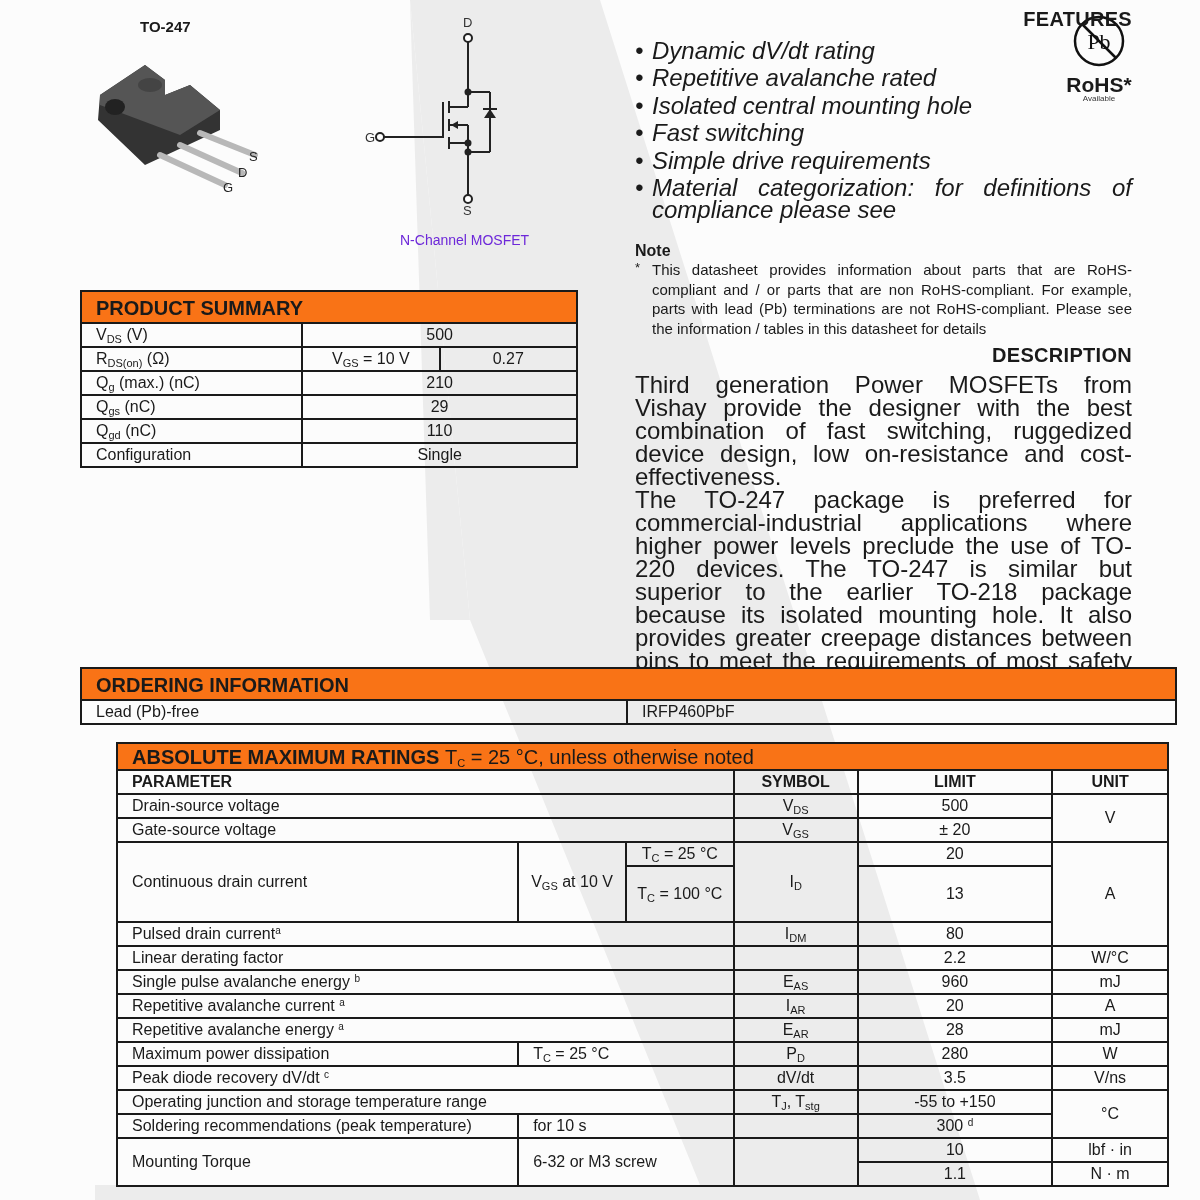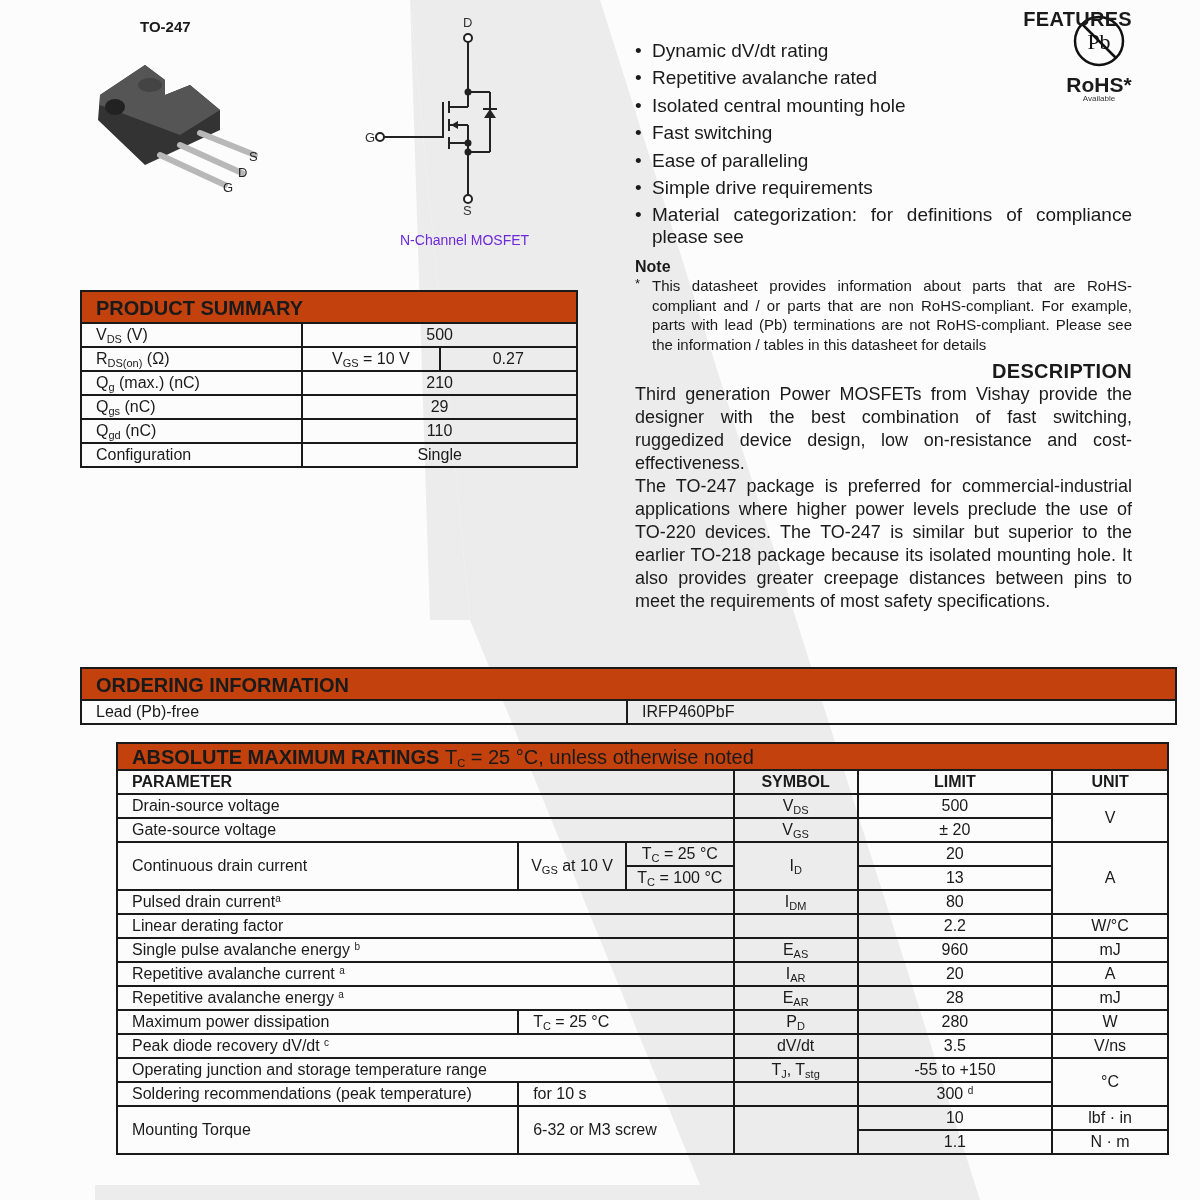--- a/index.html
+++ b/index.html
@@ -6,36 +6,36 @@
   body { width:1200px; height:1200px; position:relative; background:#fcfcfc; overflow:hidden;
          font-family:"Liberation Sans", sans-serif; color:#1a1a1a; }
   #wm { position:absolute; left:0; top:0; width:1200px; height:1200px; z-index:0; }
   .abs { position:absolute; z-index:1; }
   .pkg-title { left:140px; top:18px; font-weight:bold; font-size:15px; }
   .pkg-img { left:90px; top:55px; }
   .schematic { left:365px; top:10px; }
   .schem-caption { left:400px; top:232px; font-size:14px; color:#6d28d9; }
   .features { left:635px; top:8px; width:497px; }
   h2 { margin:0; font-size:20px; font-weight:900; letter-spacing:0.3px;text-align:right; }
-  ul.feat { list-style:none; margin:6px 0 0 0; padding:0; font-size:19px; }
+  ul.feat { list-style:none; margin:6px 0 0 0; padding:0; font-size:24px;font-style:italic; }
   ul.feat li { position:relative; padding-left:17px; line-height:27.4px; text-align:justify; }
   ul.feat li::before { content:"•"; position:absolute; left:0; top:0; }
   ul.feat li.multi { line-height:22px; margin-top:3px; }
-  .note-h { font-weight:bold; font-size:16px; margin-top:10px; }
+  .note-h { font-weight:bold; font-size:16px; margin-top:21px; }
   .note-body { position:relative; padding-left:17px; font-size:15px; line-height:19.5px; text-align:justify; text-align-last:left; }
   .note-body .star { position:absolute; left:0; top:-2px; font-size:13px; }
   .desc-h { margin-top:6px; }
-  .desc { font-size:18px; line-height:23px; text-align:justify; margin-top:0; }
+  .desc { font-size:24px; line-height:23px; text-align:justify; margin-top:6px; }
   .desc p { margin:0; }
   .rohs { left:1060px; top:14px; width:78px; text-align:center; }
   .rohs-txt { font-weight:bold; font-size:21px; line-height:21px; margin-top:2px; }
   .rohs-sub { font-size:8px; line-height:8px; color:#333; }
   table { border-collapse:collapse; position:absolute; z-index:1; font-size:16px; background:transparent; }
   td, th { border:2px solid #1a1a1a; padding:0 14px; height:22px; }
-  th.head { background:#c2410c; text-align:left; font-size:20px; font-weight:900; height:28px; padding:2px 14px 0; }
+  th.head { background:#f97316; text-align:left; font-size:20px; font-weight:900; height:28px; padding:2px 14px 0; }
   th.head .sub { font-weight:normal; font-size:20px; }
   .c { text-align:center; }
   .colh { font-weight:bold; font-size:16px; }
   sub { font-size:11px; vertical-align:-3px; }
   sup { font-size:10px; vertical-align:5px; }
   #ps { left:80px; top:290px; width:498px; }
   #oi { left:80px; top:643px; width:1097px;margin-top:24px; }
   #amr { left:80px; top:742px; width:1053px;margin-left:36px; }
   #amr td, #amr th { height:22px; }
 </style>
@@ -106,21 +106,20 @@
   <div class="rohs-sub">Available</div>
 </div>
 
 <div class="abs features">
   <h2>FEATURES</h2>
   <ul class="feat">
     <li>Dynamic dV/dt rating</li>
     <li>Repetitive avalanche rated</li>
     <li>Isolated central mounting hole</li>
     <li>Fast switching</li>
-    <li>Ease of paralleling</li>
     <li>Simple drive requirements</li>
     <li class="multi">Material categorization: for definitions of compliance please see</li>
   </ul>
   <div class="note-h">Note</div>
   <div class="note-body">
     <span class="star">*</span>
     <span>This datasheet provides information about parts that are RoHS-compliant and / or parts that are non RoHS-compliant. For example, parts with lead (Pb) terminations are not RoHS-compliant. Please see the information / tables in this datasheet for details</span>
   </div>
   <h2 class="desc-h">DESCRIPTION</h2>
   <div class="desc">
@@ -218,21 +217,21 @@
   </tr>
   <tr>
     <td rowspan="2">Continuous drain current</td>
     <td rowspan="2" class="c" style="padding:12px 6px"><span>V</span><sub>GS</sub><span> at 10 V</span></td>
     <td class="c" style="padding:0 4px"><span>T</span><sub>C</sub><span> = 25 °C</span></td>
     <td rowspan="2" class="c"><span>I</span><sub>D</sub></td>
     <td class="c">20</td>
     <td rowspan="3" class="c">A</td>
   </tr>
   <tr>
-    <td class="c" style="padding:0 4px"><span>T</span><sub>C</sub><span> = 100 °C</span></td>
+    <td class="c" style="padding:16px 4px"><span>T</span><sub>C</sub><span> = 100 °C</span></td>
     <td class="c">13</td>
   </tr>
   <tr>
     <td colspan="3"><span>Pulsed drain current</span><sup>a</sup></td>
     <td class="c"><span>I</span><sub>DM</sub></td>
     <td class="c">80</td>
   </tr>
   <tr>
     <td colspan="3">Linear derating factor</td>
     <td class="c"></td>

